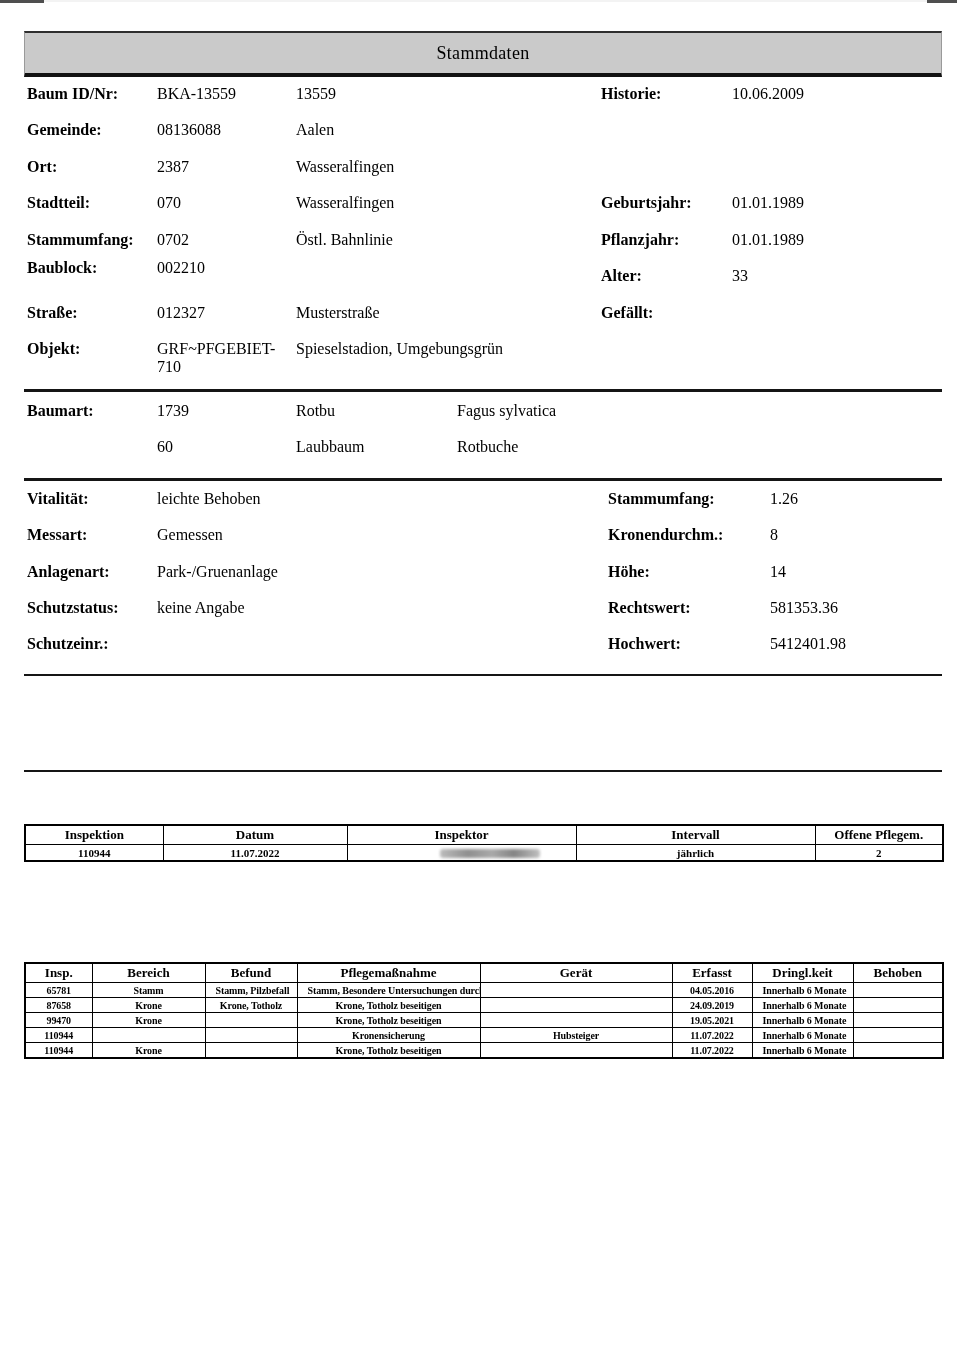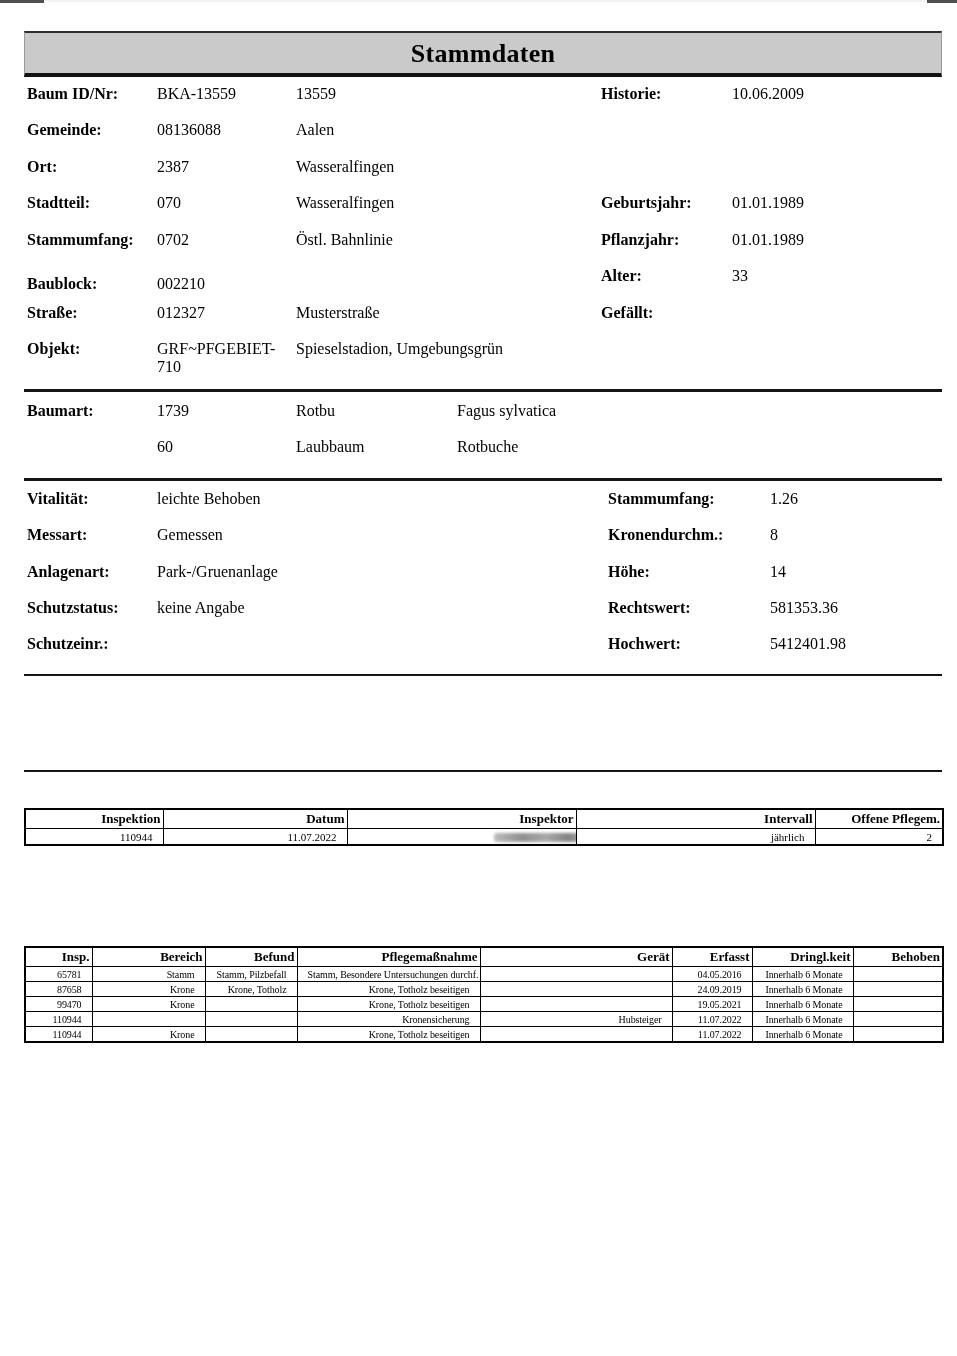--- a/index.html
+++ b/index.html
@@ -12,21 +12,21 @@
   .edge-mark.left { left:0; width:44px; }
   .edge-mark.right { right:0; width:30px; }
 
   .content { position:absolute; left:24px; top:31px; width:918px; height:1320px; }
 
   .titlebar {
     position:absolute; top:0; left:0; width:918px; height:46px; box-sizing:border-box;
     background:#cacaca; border-top:2px solid #2e2e2e; border-bottom:4px solid #121212;
     border-left:1px solid #9a9a9a; border-right:1px solid #9a9a9a; text-align:center;
   }
-  .titlebar .title { font-weight:bold; font-size:26px; line-height:41px; letter-spacing:.3px; }
+  .titlebar .title { font-weight:normal; font-size:18px; line-height:41px; letter-spacing:.3px; }
 
   .hr { position:absolute; left:0; width:918px; background:#151515; }
   .hr.thick { height:3px; }
   .hr.thin { height:2px; }
 
   .abs-row { position:absolute; left:0; width:918px; height:26px; font-size:16px; }
   .abs-row span { position:absolute; top:0; line-height:1.15; white-space:nowrap; }
   .lbl  { left:3px;  font-weight:bold; }
   .c1   { left:133px; }
   .c2   { left:272px; }
@@ -35,24 +35,24 @@
   .rv   { left:708px; }
   .rl2  { left:584px; font-weight:bold; }
   .rv2  { left:746px; }
   .wrap { white-space:normal !important; width:134px; line-height:1.38; }
 
   .bem-label { position:absolute; left:3px; top:0; font-size:16px; font-weight:bold; line-height:1.1; }
   .bem-value { position:absolute; left:133px; top:0; font-size:13px; line-height:1.2; }
 
   table.rpt {
     position:absolute; left:0; width:918px; border-collapse:collapse; table-layout:fixed;
-    text-align:right; border:2px solid #000;
+    text-align:center; border:2px solid #000;margin-top:16px;
   }
   .rpt th { font-size:13px; font-weight:bold; border:1.5px solid #000; padding:1px 2px; height:15px; overflow:hidden; }
-  .rpt td { border:1.5px solid #000; padding:1px 10px; overflow:hidden; white-space:nowrap; }
+  .rpt td { border:1.5px solid #000; padding:1px 10px; overflow:hidden; white-space:nowrap;font-weight:bold; }
   table.insp-tbl { top:777px; }
   .insp-tbl td { font-size:11px; height:13px; }
   table.mass-tbl { top:915px; }
   .mass-tbl td { font-size:10px; height:12px; letter-spacing:-0.1px; }
 
   .redacted {
     display:inline-block; width:100px; height:9px; border-radius:3px;
     background:linear-gradient(90deg,#bcbcbc,#8f8f8f 28%,#a9a9a9 52%,#848484 74%,#c0c0c0);
     filter:blur(1.6px); position:relative; left:28px; top:1px;
   }
@@ -88,21 +88,21 @@
   <div class="abs-row" style="top:163px">
     <span class="lbl">Stadtteil:</span>
     <span class="c1">070</span>
     <span class="c2">Wasseralfingen</span>
   </div>
   <div class="abs-row" style="top:200px">
     <span class="lbl">Stammumfang:</span>
     <span class="c1">0702</span>
     <span class="c2">Östl. Bahnlinie</span>
   </div>
-  <div class="abs-row" style="top:244px">
+  <div class="abs-row" style="top:228px">
     <span class="lbl">Baublock:</span>
     <span class="c1">002210</span>
   </div>
   <div class="abs-row" style="top:273px">
     <span class="lbl">Straße:</span>
     <span class="c1">012327</span>
     <span class="c2">Musterstraße</span>
   </div>
   <div class="abs-row" style="top:309px; height:48px">
     <span class="lbl">Objekt:</span>

